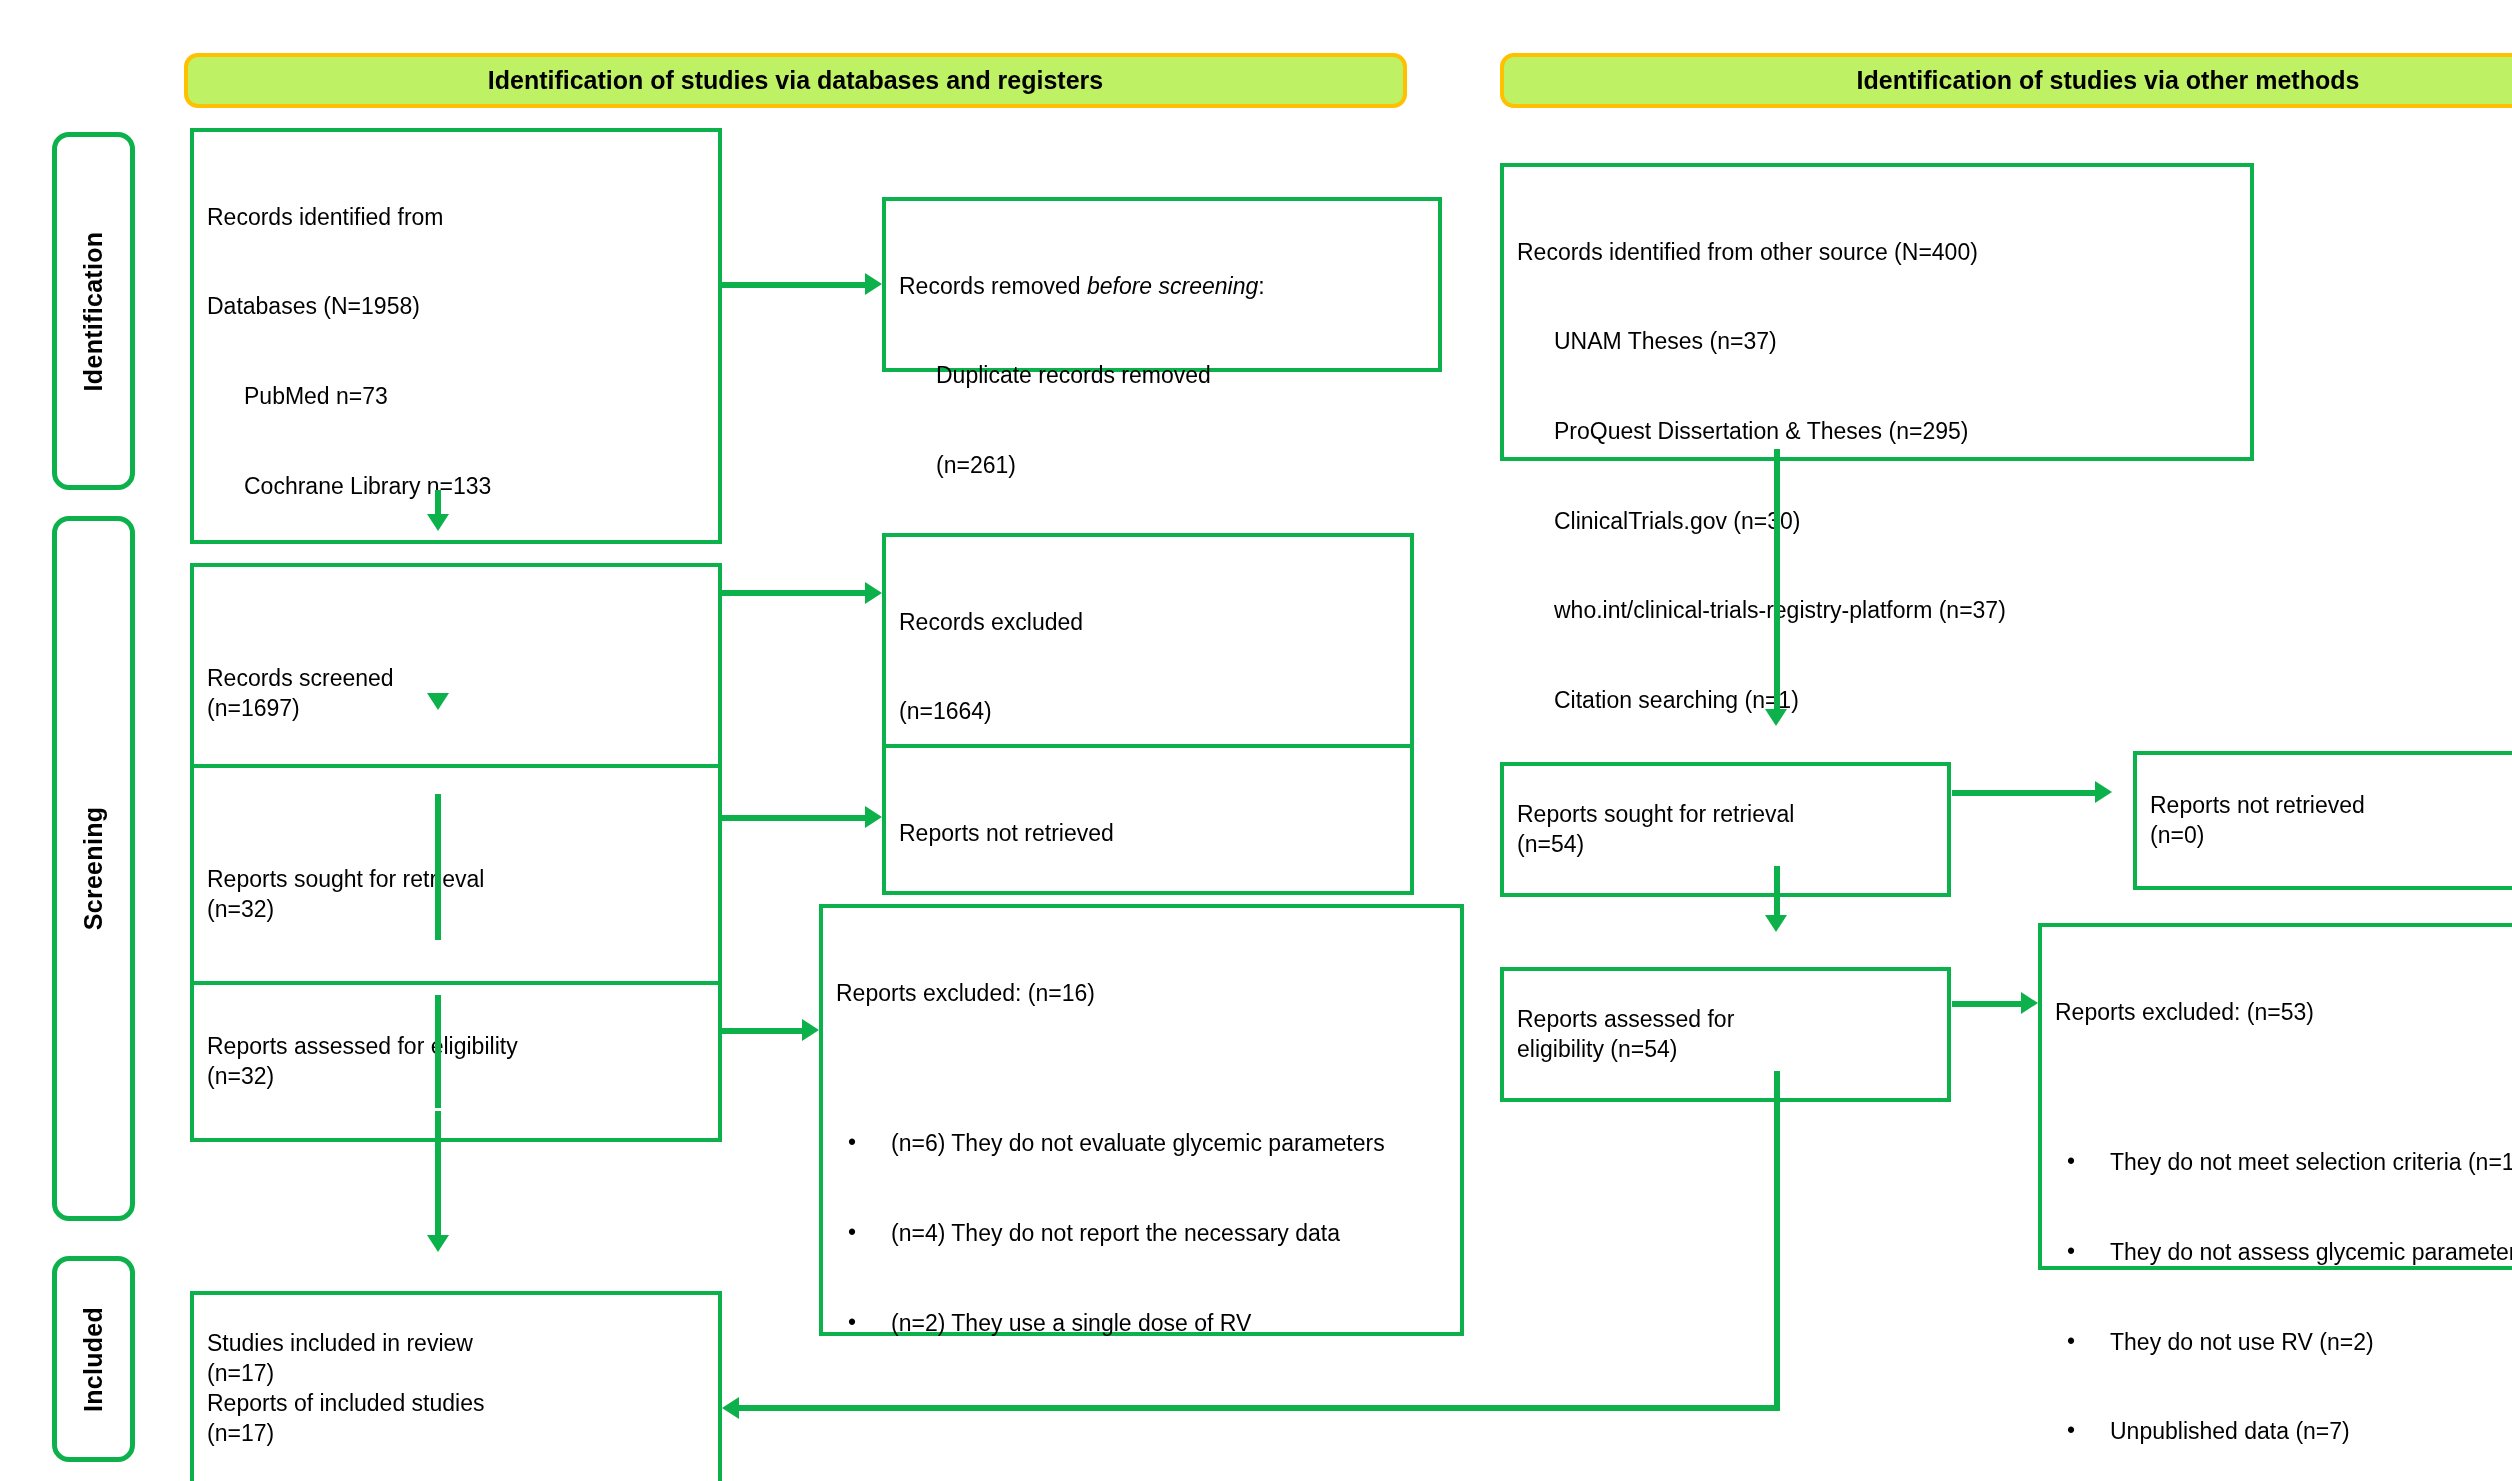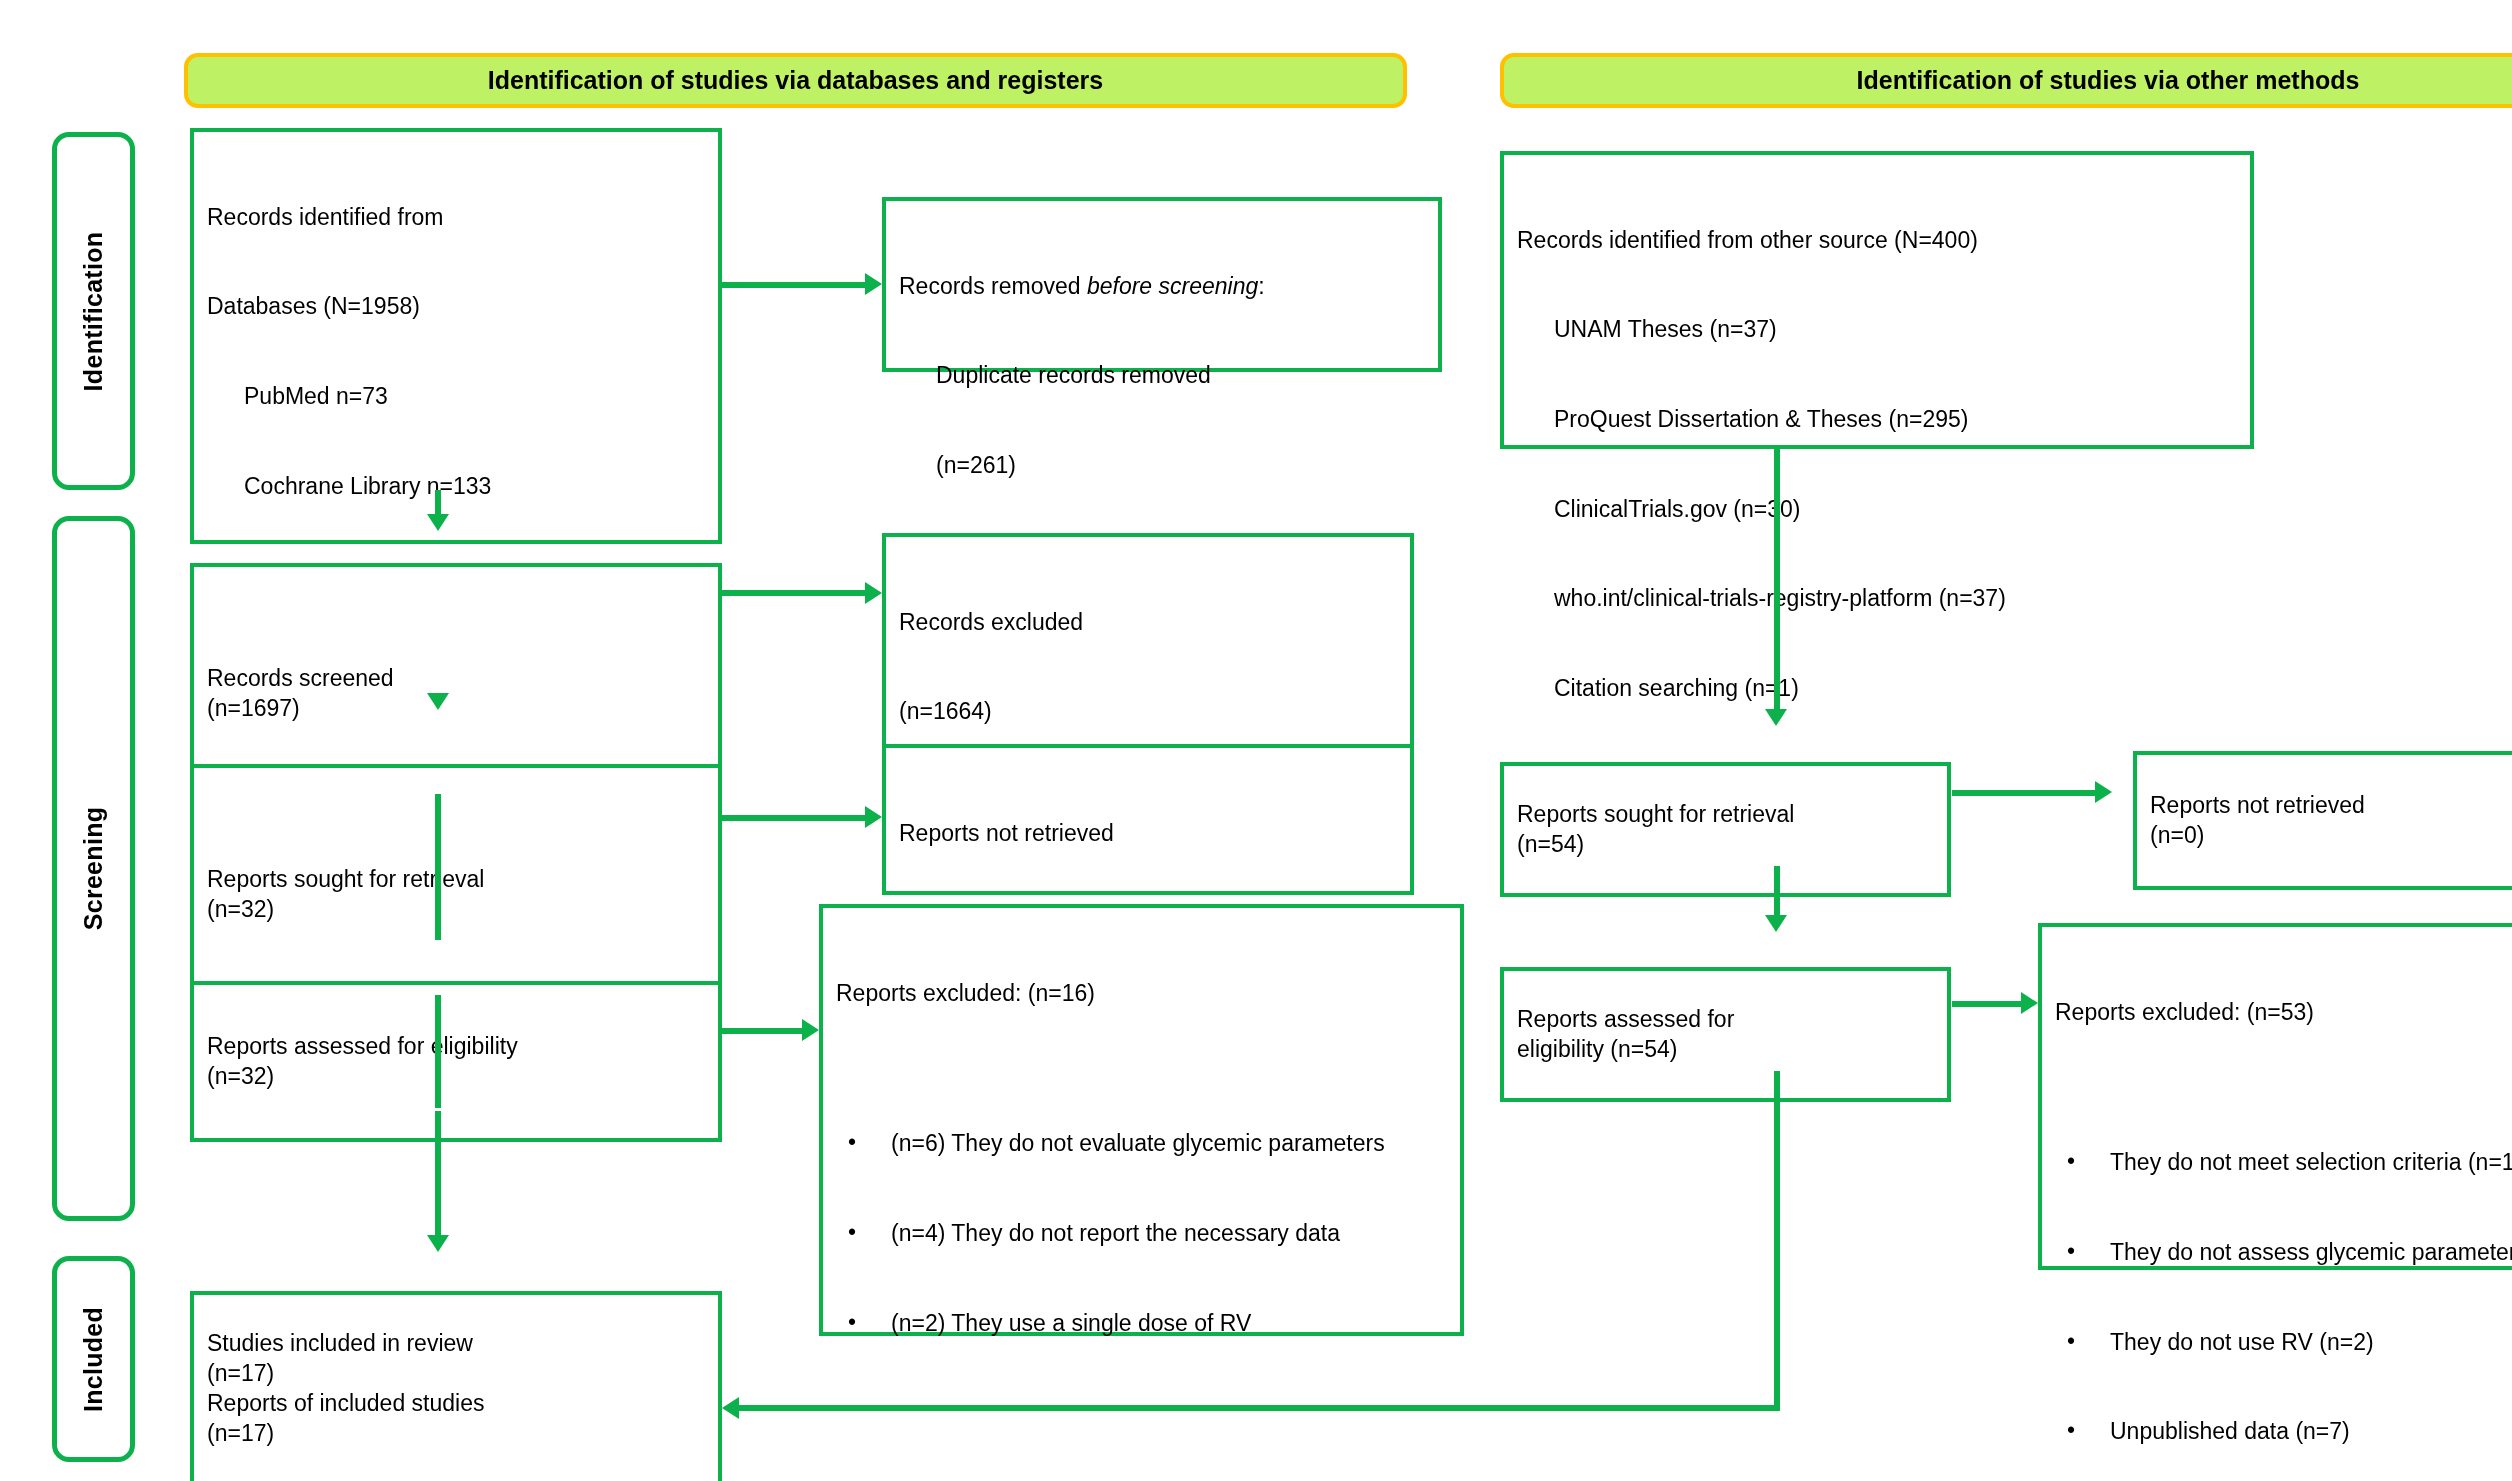--- a/index.html
+++ b/index.html
@@ -186,21 +186,21 @@
     </ul>
   </div>
 
   <div class="box center-v" style="left:190px;top:1261px;width:532px;height:196px;">
     <span class="ln">Studies included in review</span>
     <span class="ln">(n=17)</span>
     <span class="ln">Reports of included studies</span>
     <span class="ln">(n=17)</span>
   </div>
 
-  <div class="box" style="left:1500px;top:151px;width:754px;height:298px;">
+  <div class="box" style="left:1500px;top:163px;width:754px;height:298px;">
     <span class="ln">Records identified from other source (N=400)</span>
     <span class="ind">UNAM Theses (n=37)</span>
     <span class="ind">ProQuest Dissertation &amp; Theses (n=295)</span>
     <span class="ind">ClinicalTrials.gov (n=30)</span>
     <span class="ind">who.int/clinical-trials-registry-platform (n=37)</span>
     <span class="ind">Citation searching (n=1)</span>
   </div>
 
   <div class="box center-v" style="left:1500px;top:732px;width:451px;height:135px;">
     <span class="ln">Reports sought for retrieval</span>

